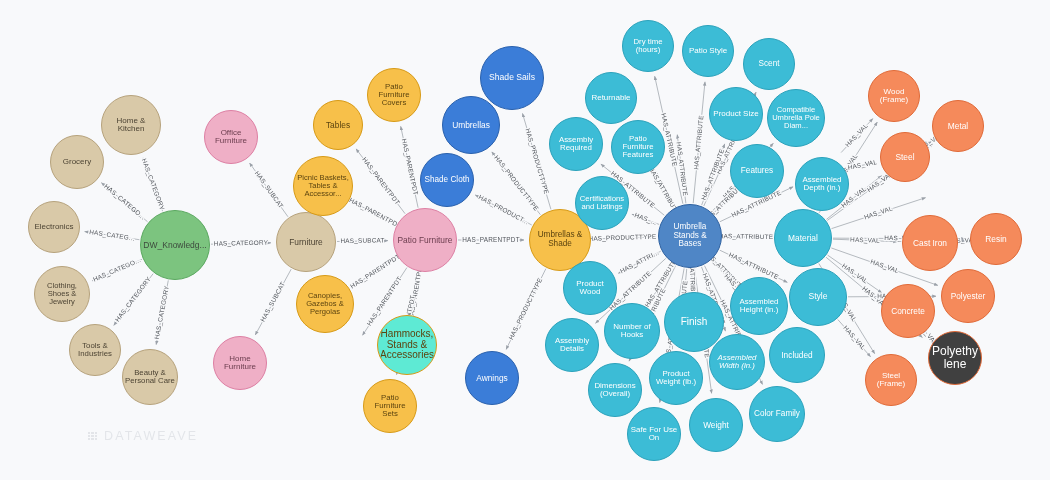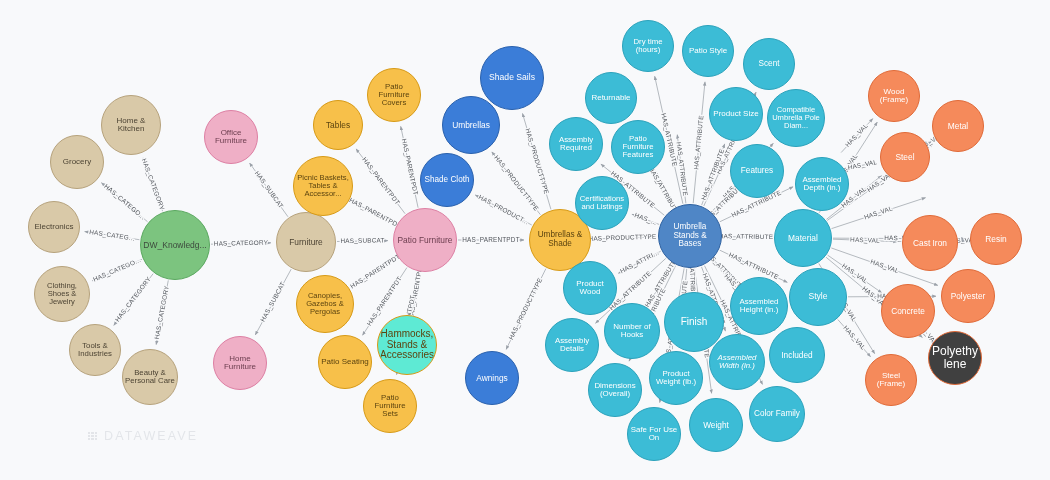--- a/index.html
+++ b/index.html
@@ -345,23 +345,20 @@
       </div>
       <div class="node" style="left: 367px; top: 68px; width: 54px; height: 54px; background: rgb(247, 192, 74); border-color: rgb(215, 154, 22); color: rgb(92, 68, 16); font-size: 7.8px;">
         <span>Patio Furniture Covers</span>
       </div>
       <div class="node" style="left: 293px; top: 156px; width: 60px; height: 60px; background: rgb(247, 192, 74); border-color: rgb(215, 154, 22); color: rgb(92, 68, 16); font-size: 7.6px;">
         <span>Picnic Baskets, Tables &amp; Accessor...</span>
       </div>
       <div class="node" style="left: 296px; top: 275px; width: 58px; height: 58px; background: rgb(247, 192, 74); border-color: rgb(215, 154, 22); color: rgb(92, 68, 16); font-size: 7.6px;">
         <span>Canopies, Gazebos &amp; Pergolas</span>
       </div>
-      <div class="node" style="left: 318px; top: 335px; width: 54px; height: 54px; background: rgb(247, 192, 74); border-color: rgb(215, 154, 22); color: rgb(92, 68, 16); font-size: 8px;">
-        <span>Patio Seating</span>
-      </div>
       <div class="node" style="left: 377px; top: 315px; width: 60px; height: 60px; background: #5eead4; border-color: rgb(215, 154, 22); color: rgb(92, 68, 16); font-size: 10px;">
         <span>Hammocks, Stands &amp; Accessories</span>
       </div>
       <div class="node" style="left: 363px; top: 379px; width: 54px; height: 54px; background: rgb(247, 192, 74); border-color: rgb(215, 154, 22); color: rgb(92, 68, 16); font-size: 7.8px;">
         <span>Patio Furniture Sets</span>
       </div>
       <div class="node" style="left: 529px; top: 209px; width: 62px; height: 62px; background: rgb(247, 192, 74); border-color: rgb(215, 154, 22); color: rgb(92, 68, 16); font-size: 8.2px;">
         <span>Umbrellas &amp; Shade</span>
       </div>
       <div class="node" style="left: 480px; top: 46px; width: 64px; height: 64px; background: rgb(59, 125, 216); border-color: rgb(42, 97, 173); color: rgb(255, 255, 255); font-size: 8.6px;">

